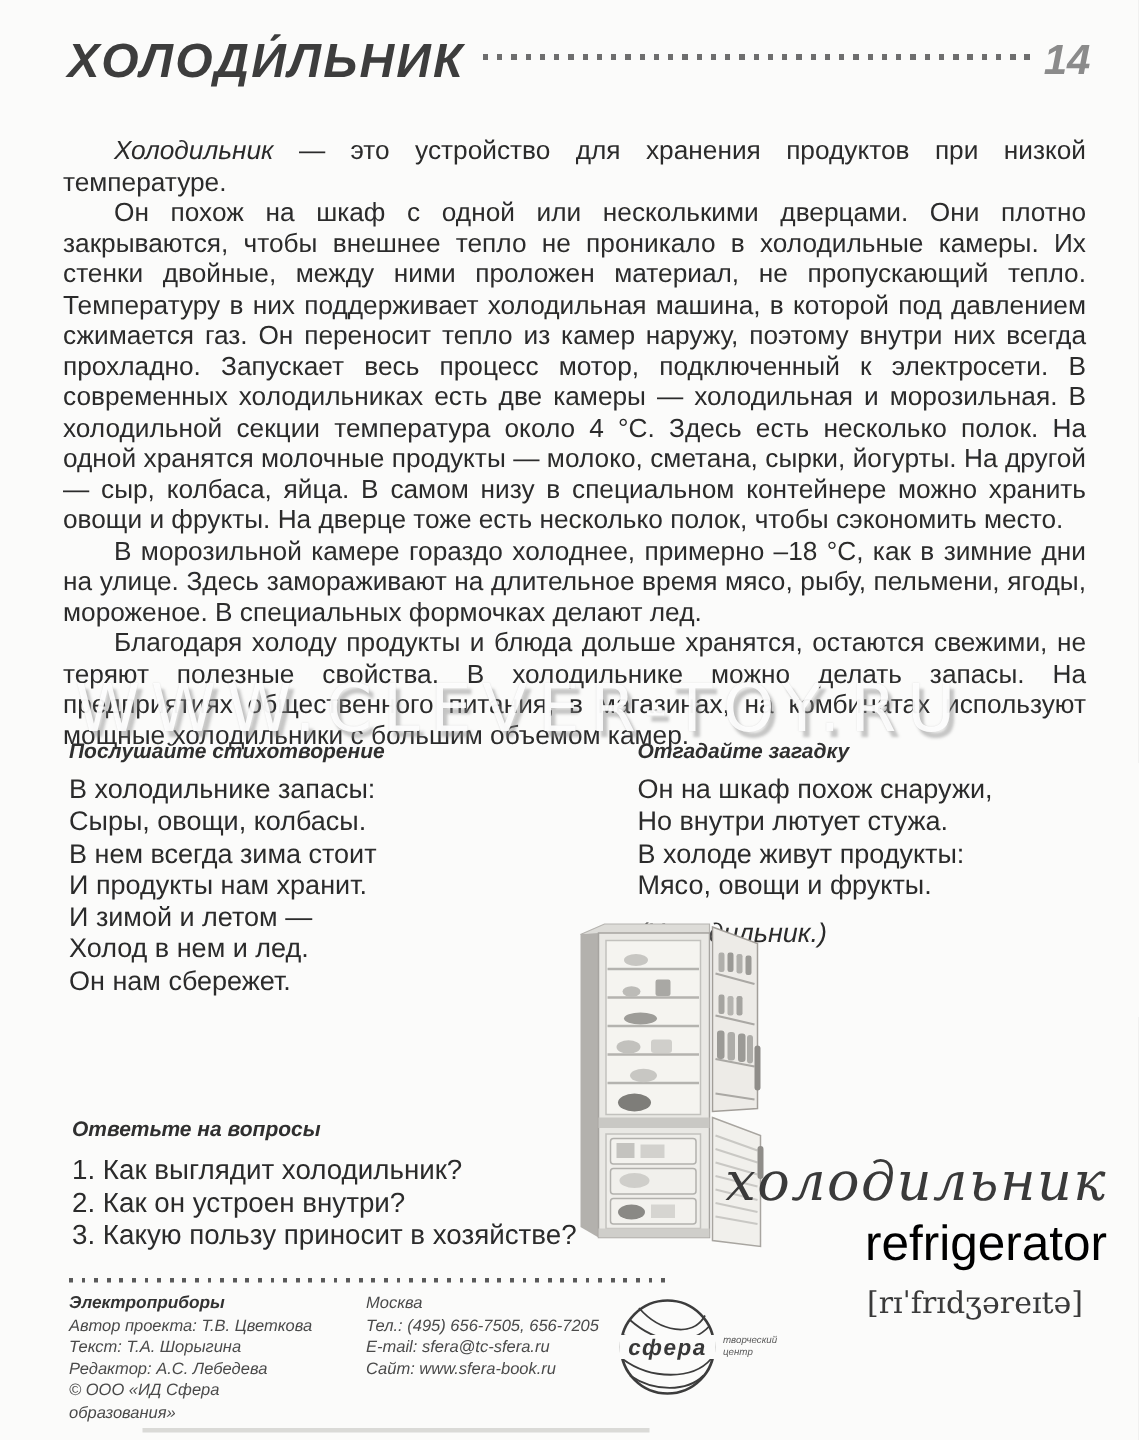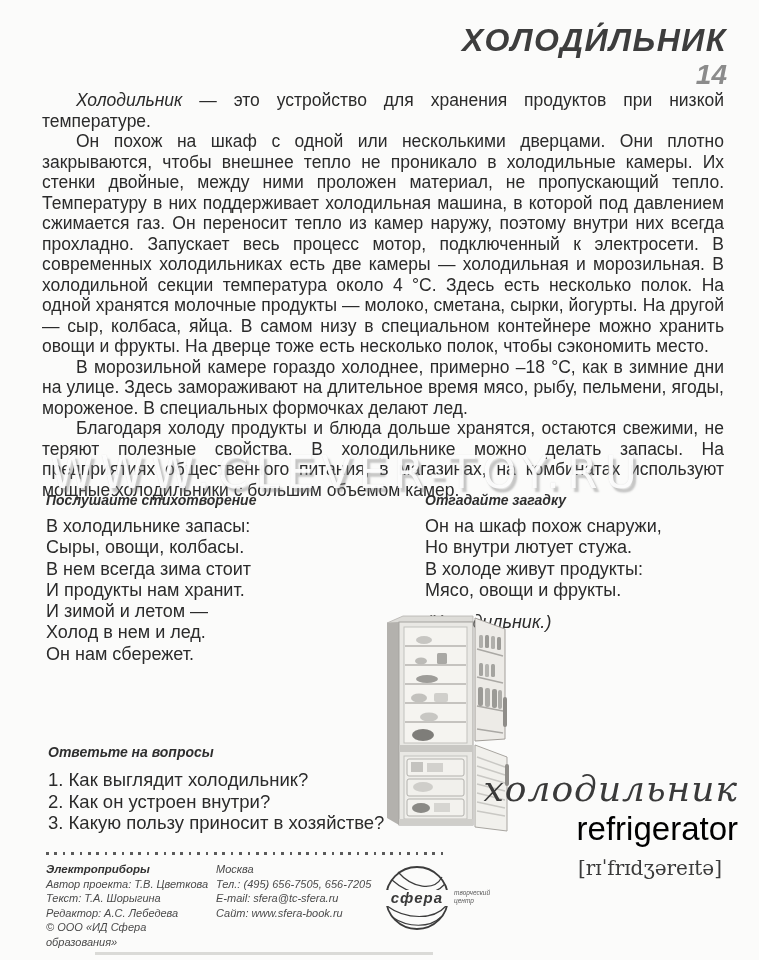--- a/index.html
+++ b/index.html
@@ -8,21 +8,21 @@
     width:759px;height:960px;
     margin:0 auto;
     background:#fbfbfa;
     font-family:"Liberation Sans",sans-serif;
     color:#2b2b2b;
     overflow:hidden;
   }
   
   .hdr{
     position:absolute;top:24px;left:45px;right:32px;
-    display:flex;align-items:flex-end;flex-direction:column;
+    display:flex;align-items:center;
   }
   .hdr h1{
     margin:0;font-size:32px;line-height:1;
     font-style:italic;font-weight:bold;
     letter-spacing:1.5px;color:#3d3d3d;
   }
   .leader{
     flex:1;height:4px;margin:0 8px 5px 12px;
     background:repeating-linear-gradient(to right,#6e6e6e 0 3.5px,transparent 3.5px 9.5px);
   }
@@ -83,21 +83,21 @@
   .footer-dots{
     position:absolute;top:852px;left:46px;width:400px;height:3px;
     background:repeating-linear-gradient(to right,#5a5a5a 0 2.6px,transparent 2.6px 8.4px);
   }
   .footer{
     position:absolute;top:862px;left:46px;right:20px;
     display:flex;align-items:flex-start;
     font-size:11px;line-height:14.6px;color:#4a4a4a;font-style:italic;
   }
   .fcol1{width:170px;}
-  .fcol2{width:158px;}
+  .fcol2{width:158px;margin-left:28px;}
   .fcol1 .bold{font-weight:bold;font-size:11.5px;color:#333;}
   .logo-wrap{margin-left:10px;margin-top:0px;text-align:center;}
   .bottom-line{
     position:absolute;top:952px;left:95px;width:338px;height:3px;
     background:#dadad7;
   }
 </style>
 </head>
 <body>
 

